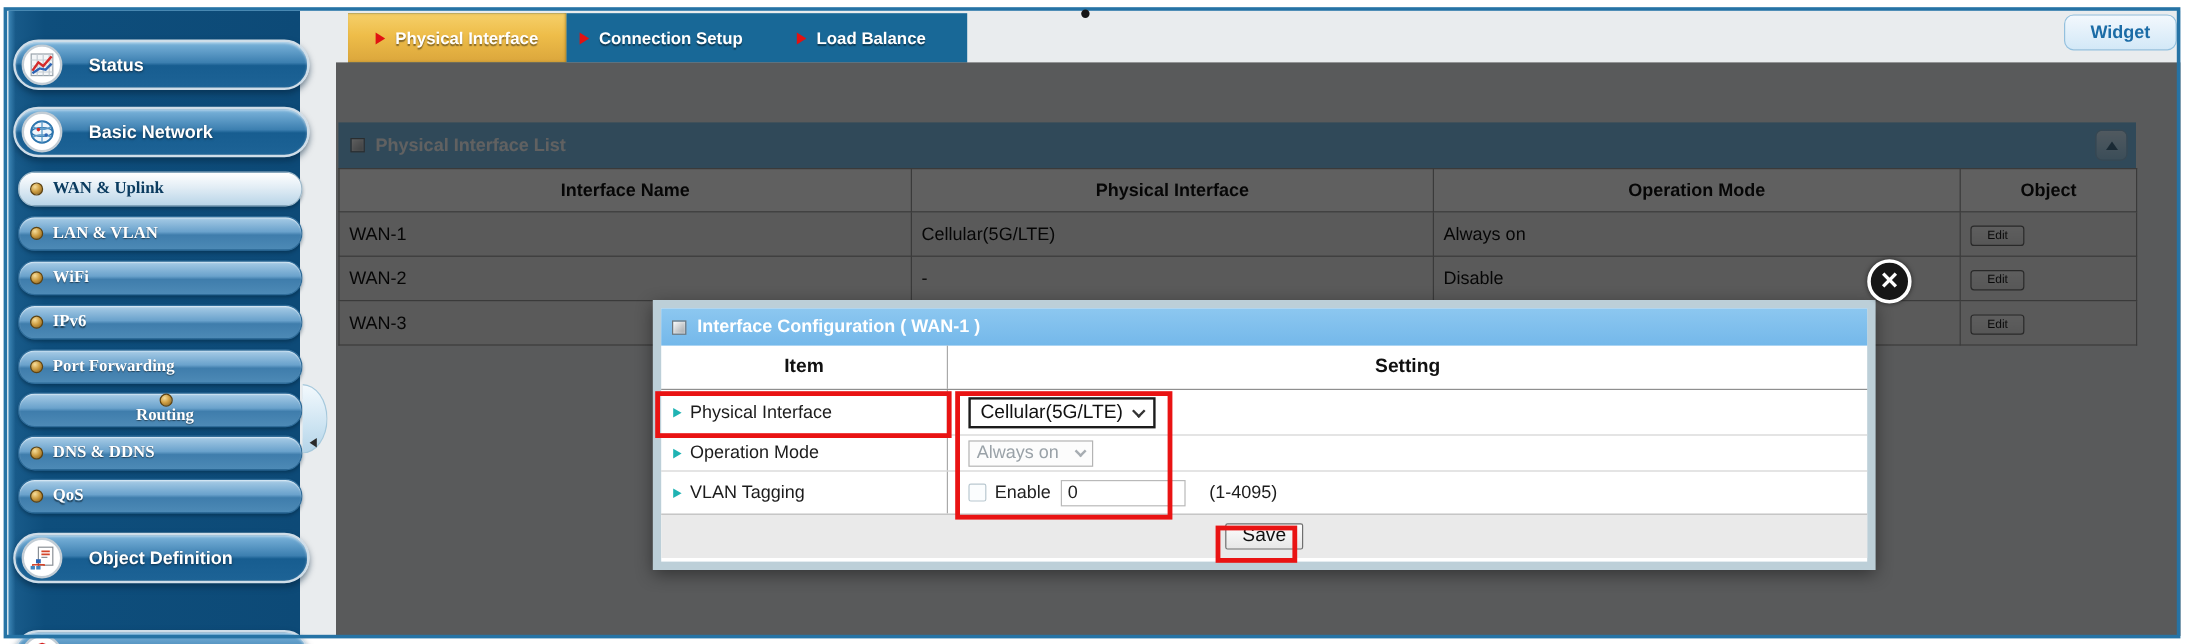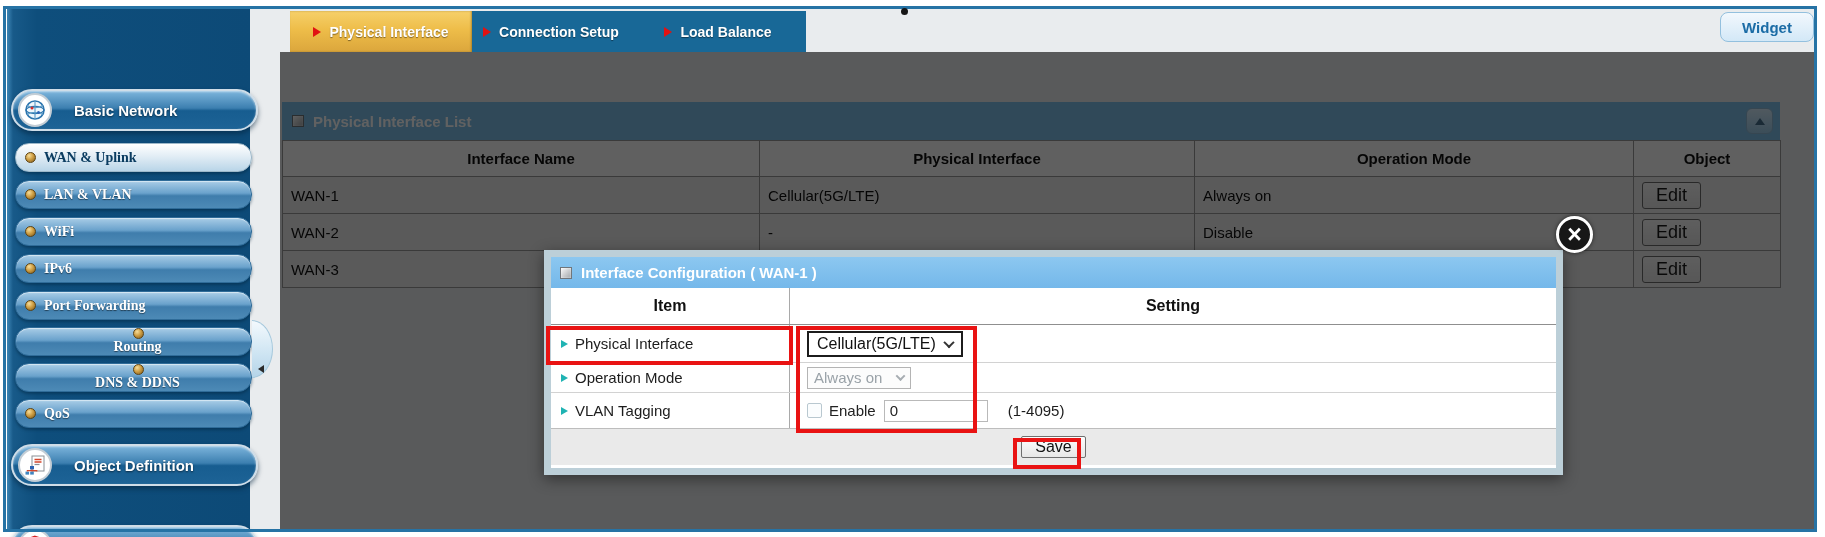--- a/index.html
+++ b/index.html
@@ -55,21 +55,21 @@
   .panel-bar .bevel-sq { margin-left:10px; }
   .panel-title { color:#ffffff; font-size:15px; font-weight:bold; margin-left:9px; }
   .collapse-btn { position:absolute; right:7px; top:6px; width:27px; height:26px; border-radius:6px; cursor:pointer;
              background:linear-gradient(180deg,#d3eafa 0%,#9ccbe9 100%); border:1px solid #8fb9d6;
              display:flex; align-items:center; justify-content:center; }
   .collapse-btn .up { width:0; height:0; border-left:5px solid transparent; border-right:5px solid transparent; border-bottom:7px solid #46708c; }
   .iface-table { position:absolute; left:282px; top:140px; width:1498px; border-collapse:collapse; z-index:2; table-layout:fixed; }
   .iface-table th, .iface-table td { border:1px solid #9a9a9a; font-size:15px; color:#111; }
   .iface-table th { height:36px; background:#fbfbfb; font-weight:bold; text-align:center; }
   .iface-table td { height:37px; background:#ececec; padding-left:8px; font-weight:normal; }
-  .edit-btn { margin-left:0px; padding:2px 13px; font-size:18px; color:#1a1a1a; background:linear-gradient(180deg,#f7f7f7,#e4e4e4);
+  .edit-btn { margin-left:0px; padding:2px 13px; font-size:10px; color:#1a1a1a; background:linear-gradient(180deg,#f7f7f7,#e4e4e4);
              border:1px solid #6d6d6d; border-radius:3px; cursor:pointer; font-family:inherit; }
 
   
   .dim-overlay { position:absolute; left:280px; top:52px; width:1537px; height:478px; background:rgba(0,0,0,0.62); z-index:10; }
 
   
   .modal { position:absolute; left:544px; top:250px; width:1019px; height:225px; background:#bccfd8; padding:7px; z-index:15;
              box-shadow:0 4px 14px rgba(0,0,0,.45); }
   .modal-inner { width:100%; height:100%; background:#ffffff; display:flex; flex-direction:column; }
   .modal-head { height:31px; background:linear-gradient(180deg,#8cc7f0 0%,#74b8ea 100%); display:flex; align-items:center; flex:0 0 auto; }
@@ -108,20 +108,31 @@
              display:flex; align-items:center; justify-content:center; color:#ffffff; font-size:25px; font-weight:bold; line-height:1; }
 </style>
 </head>
 <body>
 
 <div id="root">
 
   <div class="content-bg"></div>
 
   <aside class="sidebar">
+    <div class="nav-big" style="top:24px;">
+      <span class="nav-ico">
+        <svg width="24" height="24" viewBox="0 0 24 24">
+            <rect x="3" y="3" width="18" height="18" fill="#f4f6f8" stroke="#9aa4ac"></rect>
+            <path d="M3 8h18M3 13h18M3 18h18M8 3v18M13 3v18M18 3v18" stroke="#c4ccd2" stroke-width="1" fill="none"></path>
+            <polyline points="4,17 9,10 13,13 20,5" stroke="#d42b2b" stroke-width="2" fill="none"></polyline>
+            <polyline points="4,19 10,15 15,16 20,11" stroke="#2b64b4" stroke-width="2" fill="none"></polyline>
+          </svg>
+      </span>
+      <span class="nav-big-label">Status</span>
+    </div>
     <div class="nav-big" style="top:80px;">
       <span class="nav-ico">
         <svg width="24" height="24" viewBox="0 0 24 24">
             <circle cx="12" cy="12" r="9" fill="#eef6fc" stroke="#2b74ad" stroke-width="1.6"></circle>
             <ellipse cx="12" cy="12" rx="9" ry="3.6" fill="none" stroke="#2b74ad" stroke-width="1.2"></ellipse>
             <path d="M12 3v18M4.2 7.5c4 3 11.6 3 15.6 0M4.2 16.5c4-3 11.6-3 15.6 0" stroke="#5b9bc8" stroke-width="1.1" fill="none"></path>
             <circle cx="9" cy="10" r="1.5" fill="#d42b2b"></circle>
             <circle cx="15.5" cy="14.5" r="1.5" fill="#2b64b4"></circle>
           </svg>
       </span>
@@ -145,21 +156,21 @@
       <span class="nav-sub-label">IPv6</span>
     </div>
     <div class="nav-sub" style="top:282px;">
       <span class="bullet"></span>
       <span class="nav-sub-label">Port Forwarding</span>
     </div>
     <div class="nav-sub" style="top:318px;flex-direction:column;">
       <span class="bullet"></span>
       <span class="nav-sub-label">Routing</span>
     </div>
-    <div class="nav-sub" style="top:354px;flex-direction:column;">
+    <div class="nav-sub" style="top:354px;">
       <span class="bullet"></span>
       <span class="nav-sub-label">DNS &amp; DDNS</span>
     </div>
     <div class="nav-sub" style="top:390px;">
       <span class="bullet"></span>
       <span class="nav-sub-label">QoS</span>
     </div>
 
     <div class="nav-big" style="top:435px;">
       <span class="nav-ico">

